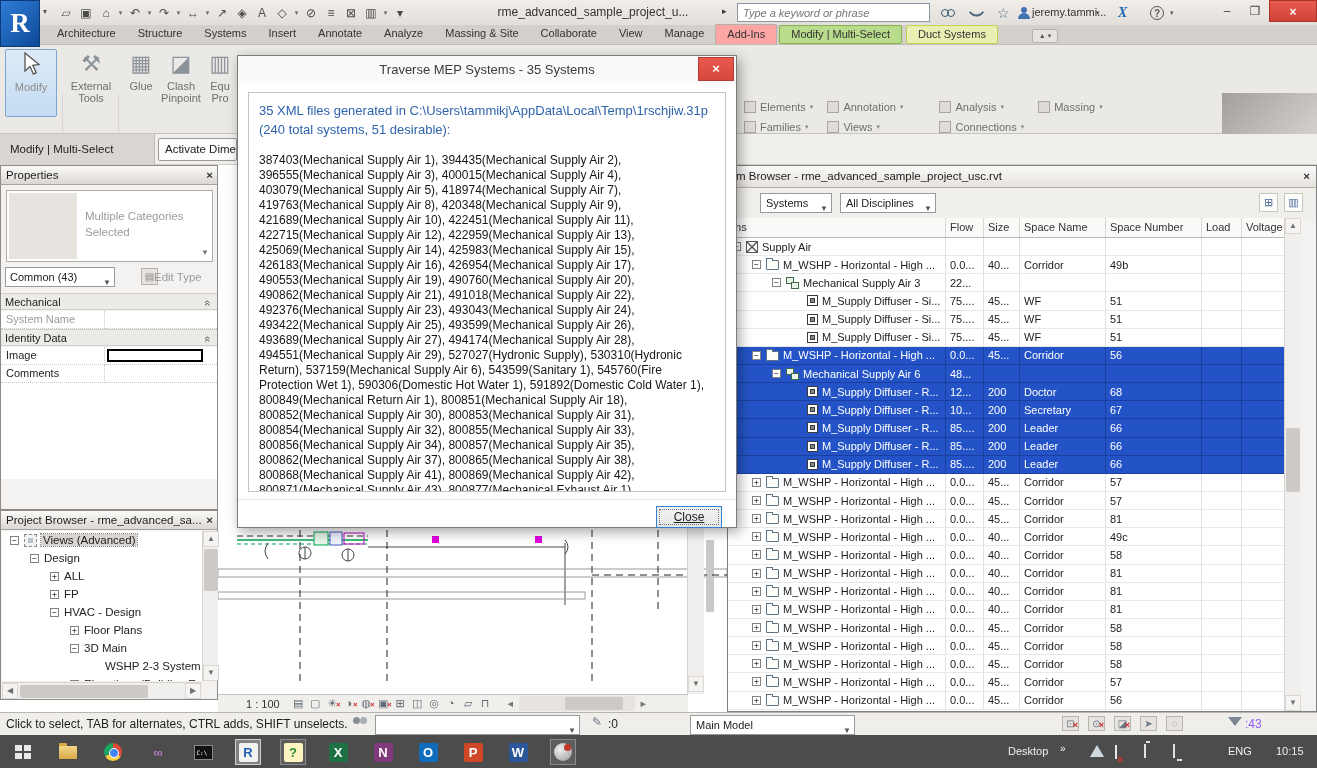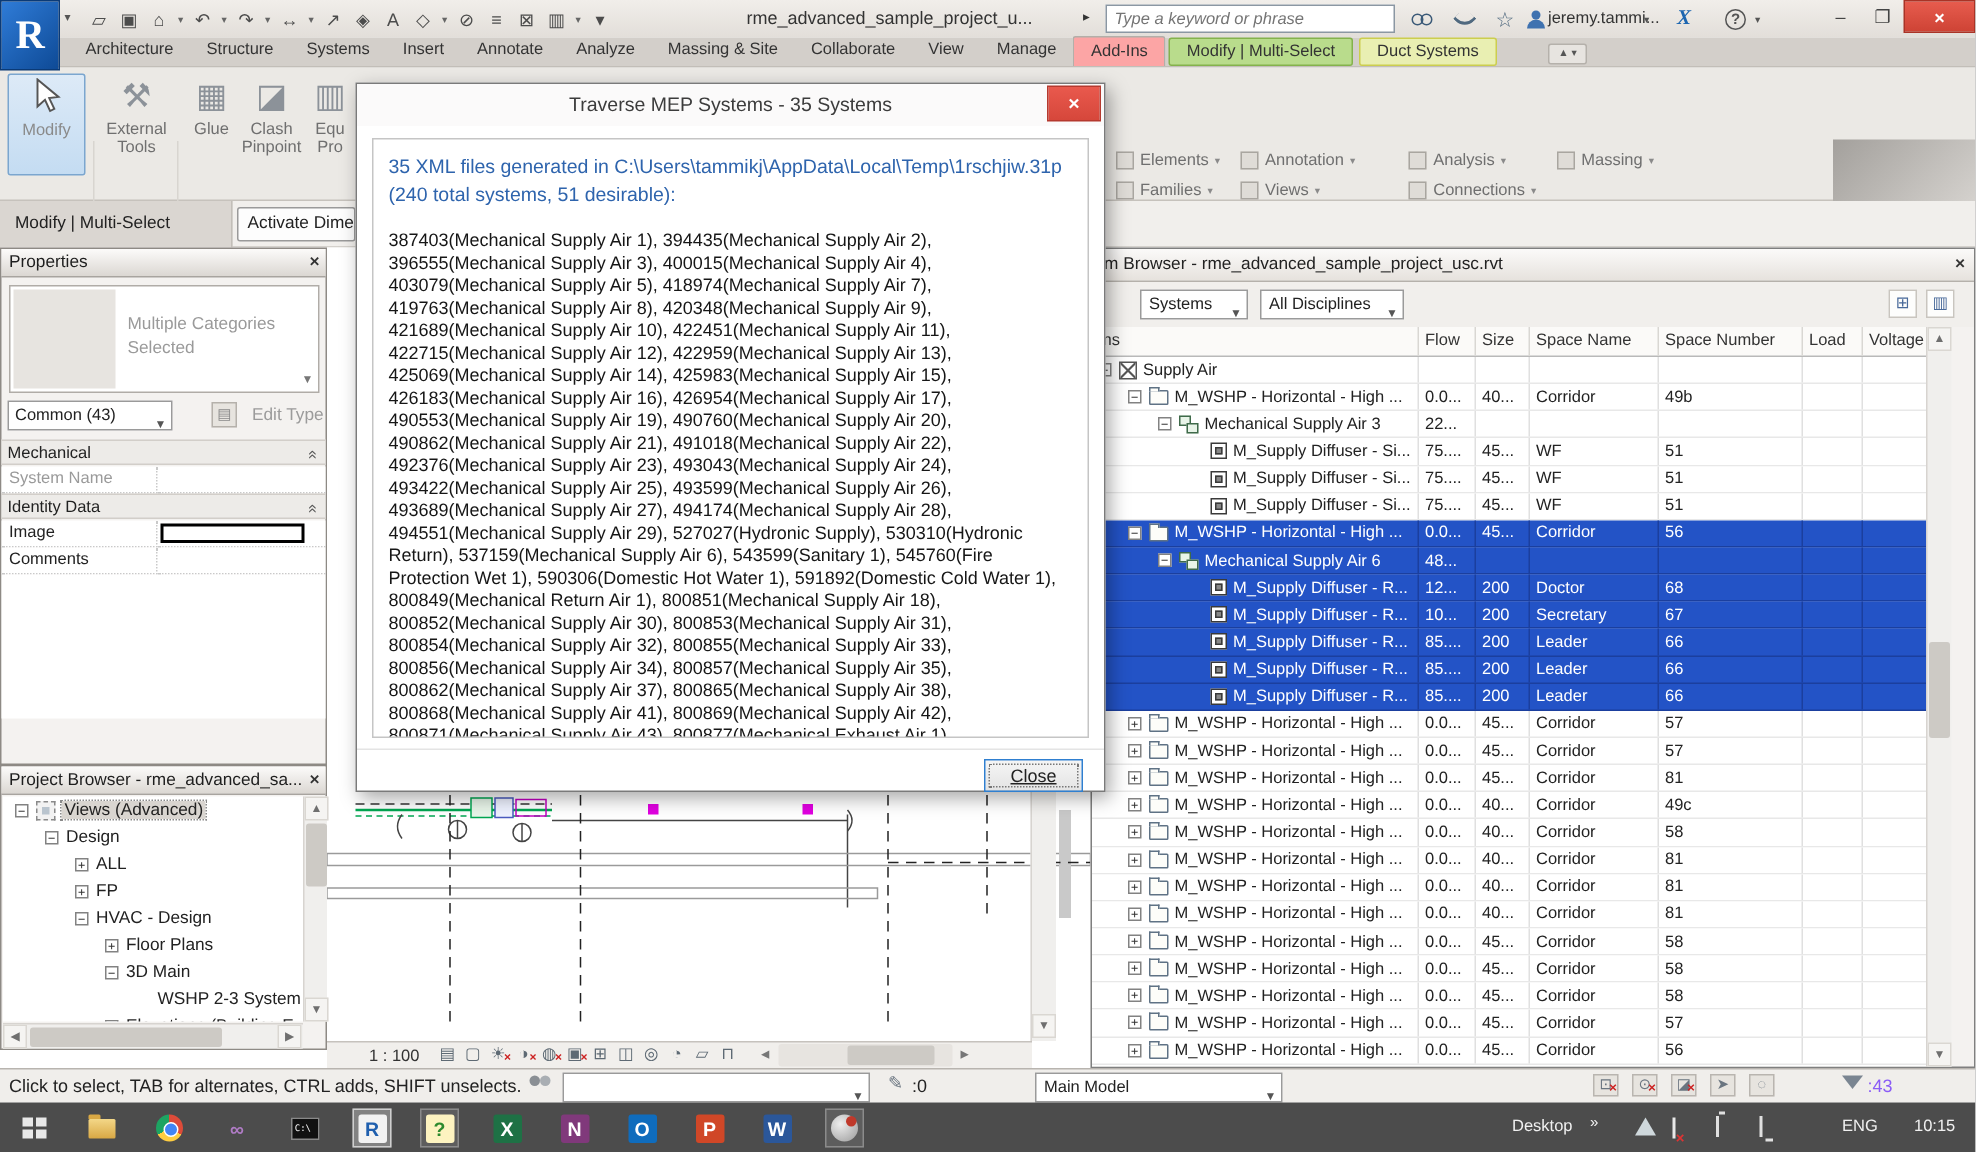--- a/index.html
+++ b/index.html
@@ -59,21 +59,21 @@
 .phead{height:19px;background:linear-gradient(#fcfbfa,#dbd7d2);border-bottom:1px solid #a8a49f;line-height:18px;padding:0 5px;font-size:11.5px;color:#1e1e1e;position:relative}
 .phead .x{position:absolute;right:4px;top:0;font-weight:bold;color:#333;cursor:default}
 #props{top:165px;height:345px}
 #typesel{position:absolute;left:5px;top:24px;width:207px;height:72px;border:1px solid #b0aca7;background:#fff}
 #typeimg{position:absolute;left:2px;top:2px;width:68px;height:66px;background:#e7e4e0}
 #typetext{position:absolute;left:78px;top:17px;width:112px;color:#9a9a9a;font-size:11.5px;line-height:16px}
 #typedd{position:absolute;right:3px;bottom:4px;font-size:8px;color:#777}
 #typecombo{position:absolute;left:4px;top:101px;width:110px;height:20px;border:1px solid #9a9a9a;background:#fff;line-height:18px;padding:0 4px;position:absolute}
 #typecombo .dd{position:absolute;right:3px;top:6px;font-size:8px;color:#555}
 #editico{position:absolute;left:140px;top:102px;width:17px;height:17px;border:1px solid #b5b1ab;background:#e7e4df;text-align:center;line-height:15px;color:#8a8a8a;font-size:10px}
-#edittype{position:absolute;left:167px;top:101px;line-height:20px;color:#9b9b9b;font-size:11.5px}
+#edittype{position:absolute;left:153px;top:101px;line-height:20px;color:#9b9b9b;font-size:11.5px}
 .psec{position:absolute;left:0;width:216px;height:17px;background:#edebe8;border-top:1px solid #d2cec9;border-bottom:1px solid #d2cec9;line-height:16px;padding-left:4px;color:#222}
 .psec .chev{position:absolute;right:6px;top:1px;display:inline-block;transform:rotate(90deg);color:#555;font-size:11px}
 .prow{position:absolute;left:0;width:216px;height:18px;background:#fff;display:flex}
 .prow .pl{width:104px;border-right:1px dotted #c9c9c9;border-bottom:1px dotted #c9c9c9;line-height:17px;padding-left:5px}
 .prow .pv{flex:1;border-bottom:1px dotted #c9c9c9;position:relative}
 .gray{color:#9a9a9a}
 #imgbox{position:absolute;left:2px;top:2px;width:96px;height:13px;border:2px solid #000;background:#fff}
 #pfoot{position:absolute;left:0;bottom:4px;width:216px;height:22px}
 #phelp{position:absolute;left:5px;top:4px;color:#2e64a8;text-decoration:underline;font-size:11.5px}
 #applybtn{position:absolute;right:6px;top:0;width:64px;height:20px;background:#e9e6e2;border:1px solid #b0aca7;color:#9b9b9b;text-align:center;line-height:18px;font-size:11.5px}

